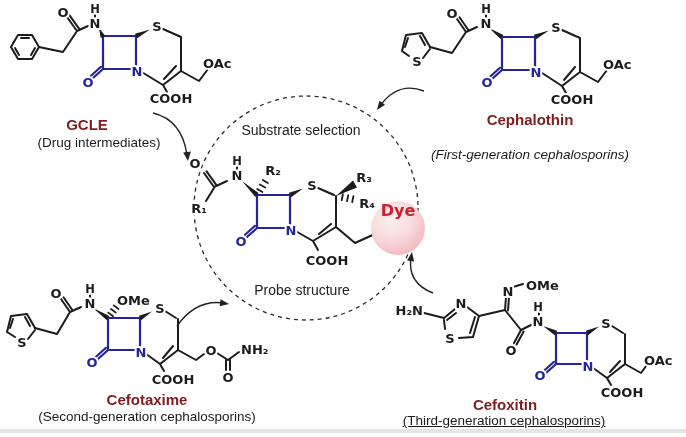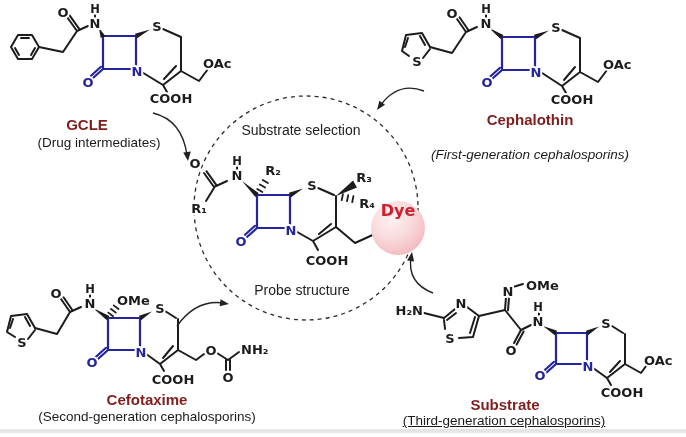--- a/index.html
+++ b/index.html
@@ -172,20 +172,20 @@
 
 <div class="cname" style="left:87px;top:116px;">GCLE</div>
 <div class="cdesc" style="left:87px;top:135px;margin-left:12px;">(Drug intermediates)</div>
 
 <div class="cname" style="left:530px;top:111px;">Cephalothin</div>
 <div class="cdesc" style="left:530px;top:147px;font-style:italic;">(First-generation cephalosporins)</div>
 
 <div class="cname" style="left:147px;top:391px;">Cefotaxime</div>
 <div class="cdesc" style="left:147px;top:409px;">(Second-generation cephalosporins)</div>
 
-<div class="cname" style="left:505px;top:396px;">Substrate</div>
+<div class="cname" style="left:505px;top:396px;">Cefoxitin</div>
 <div class="cdesc" style="left:504px;top:413px;text-decoration:underline;">(Third-generation cephalosporins)</div>
 
 <div class="dye-ball">
   <span>Dye</span>
 </div>
 
 <div class="bottom-band"></div>
 
 </body></html>

